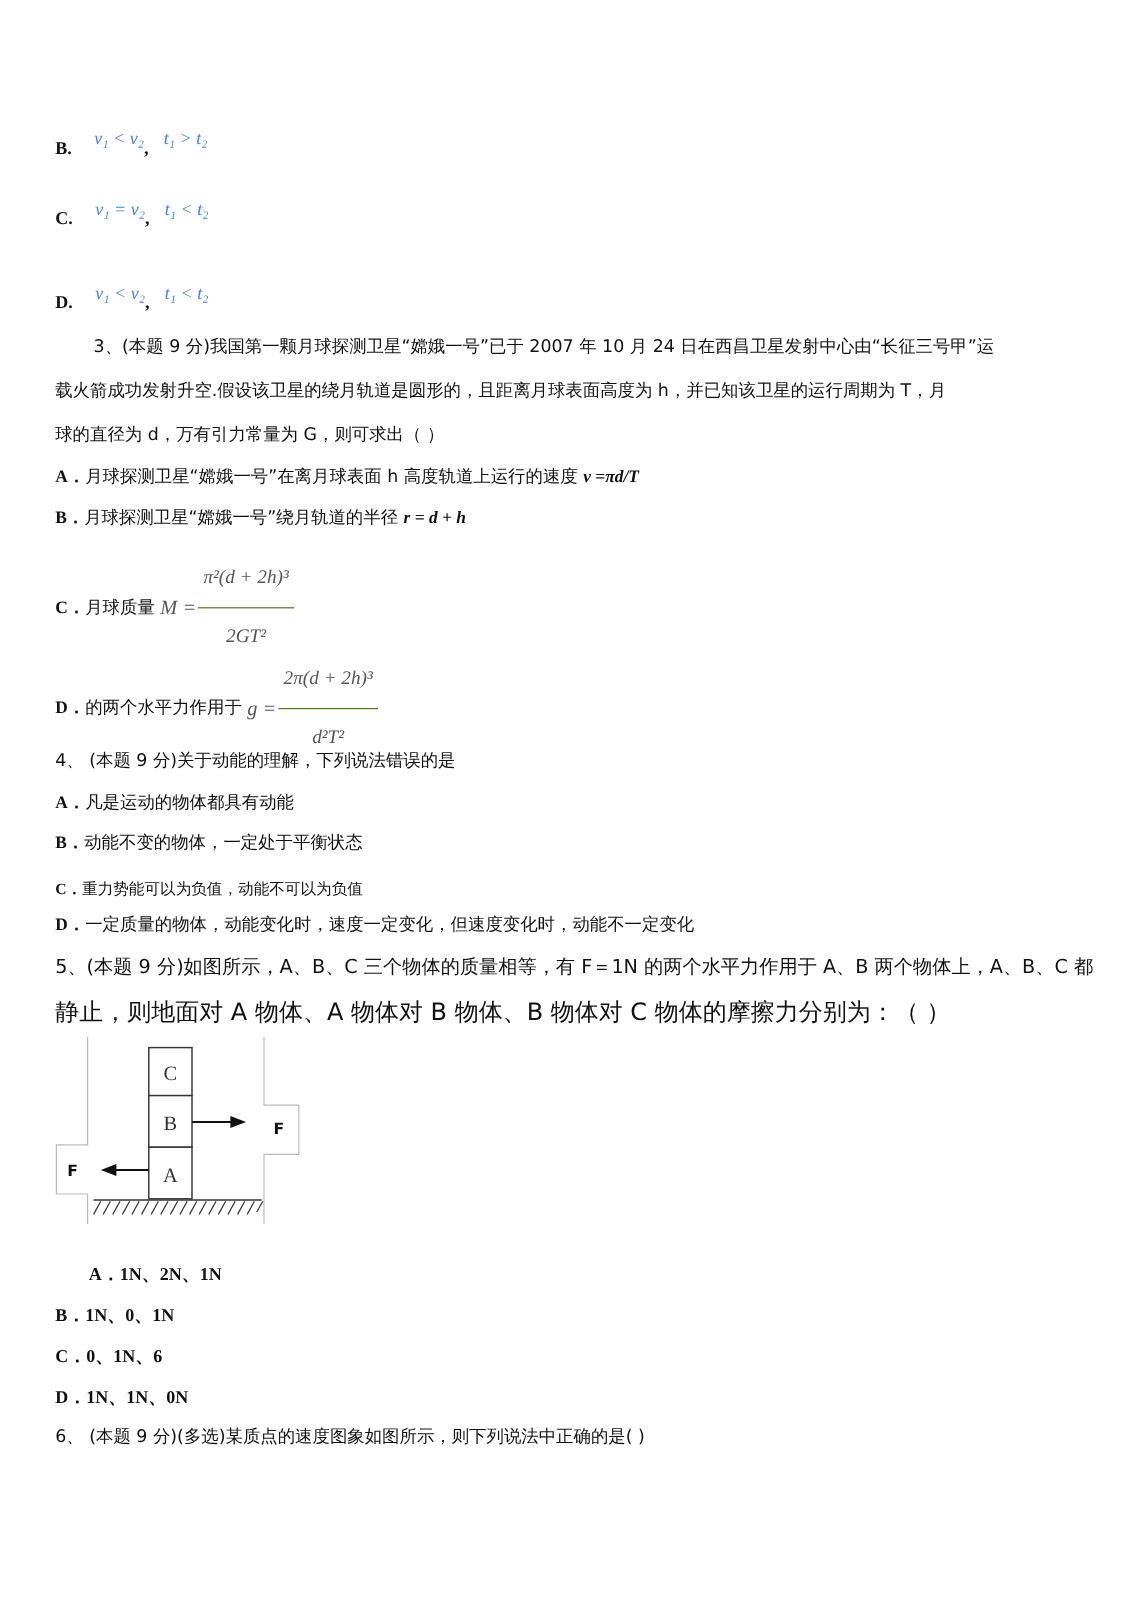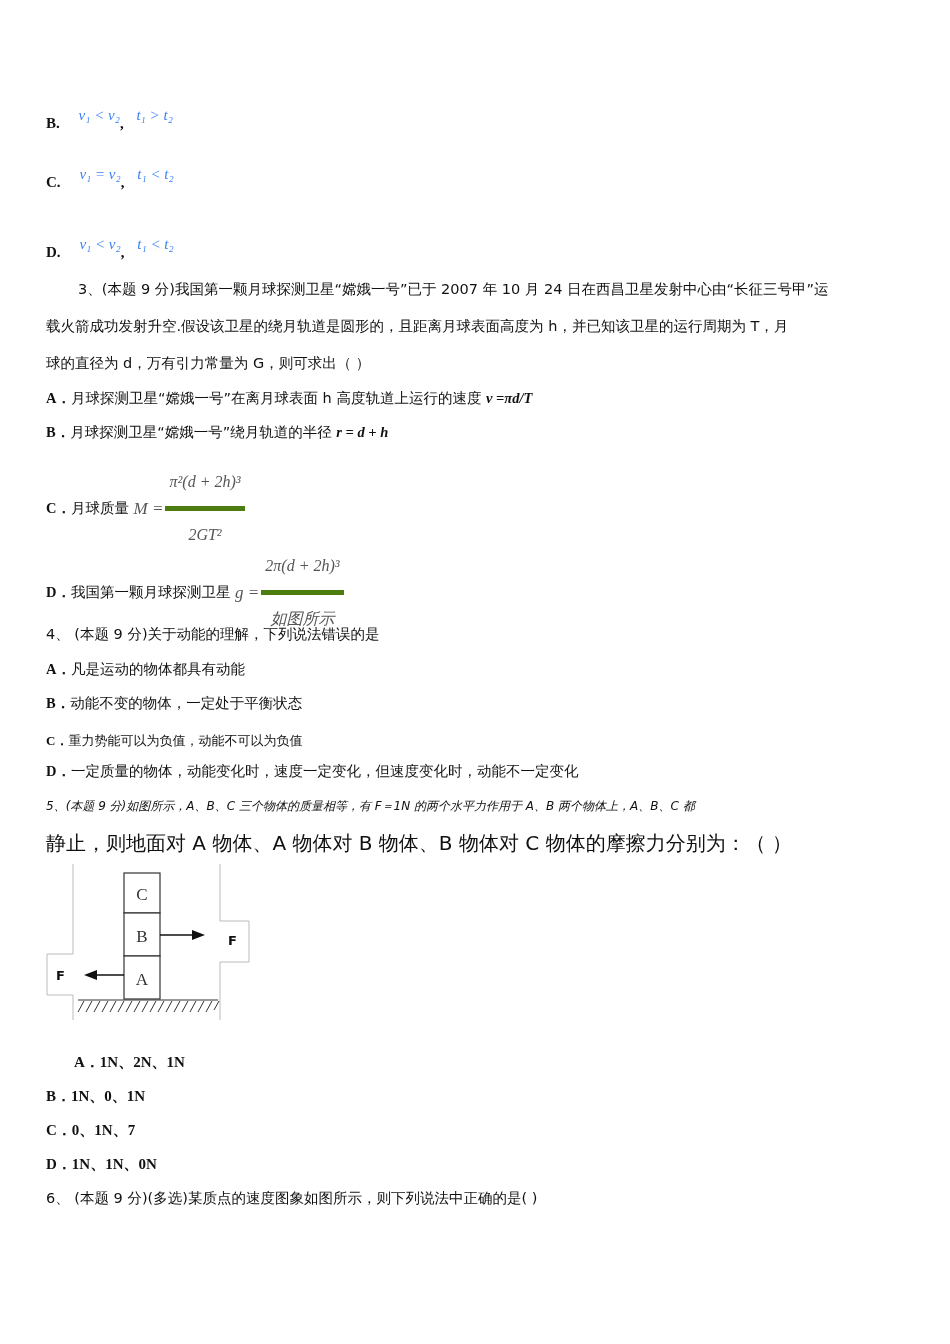--- a/index.html
+++ b/index.html
@@ -3,21 +3,21 @@
   <meta charset="utf-8">
   <style>
     html, body { margin: 0; padding: 0; background: #ffffff; }
     body { width: 950px; height: 1344px; position: relative; overflow: hidden;
       font-family: "DejaVu Serif", "Liberation Serif", serif; color: #111; }
     .line { position: absolute; left: 46px; font-size: 15px; line-height: 20px; white-space: nowrap; }
     .b { font-weight: bold; font-family: "Liberation Serif", serif; }
     .cjk { font-family: "DejaVu Sans", sans-serif; }
     .math { font-family: "Liberation Serif", serif; font-style: italic; color: #3b82f6; font-size: 15px; }
     .frac { display: inline-flex; flex-direction: column; align-items: center; vertical-align: middle; font-family: "Liberation Serif", serif; font-style: italic; color: #555; font-size: 16px; }
-    .frac .num { border-bottom: 5px solid #4d7c0f; padding: 0 4px 2px 4px; }
+    .frac .num { border-bottom: 1px solid #4d7c0f; padding: 0 4px 2px 4px; }
     .frac .den { padding-top: 2px; }
     .lhs { font-family: "Liberation Serif", serif; font-style: italic; color: #555; font-size: 17px; vertical-align: middle; margin-right: 2px; }
     #diagram { position: absolute; left: 42px; top: 862px; width: 212px; height: 162px; }
   </style>
 </head>
 <body>
 
 <div class="line" style="top:113px;">
   <span class="b">B.</span>
   <span class="math" style="margin-left:14px; position:relative; top:-8px;">v₁ &lt; v₂</span><span class="b">,</span>
@@ -45,34 +45,34 @@
   <span class="b">B．</span><span>月球探测卫星“嫦娥一号”绕月轨道的半径 </span><span class="b" style="font-style:italic;">r = d + h</span>
 </div>
 <div class="line cjk" style="top:460px; font-size:14.5px; line-height:44px;">
   <span class="b">C．</span><span>月球质量</span>
   <span class="lhs">M =</span><span class="frac">
       <span class="num">π²(d + 2h)³</span>
       <span class="den">2GT²</span>
     </span>
 </div>
 <div class="line cjk" style="top:544px; font-size:14.5px; line-height:44px;">
-  <span class="b">D．</span><span>我国第一颗月球探测卫星</span>
+  <span class="b">D．</span><span>的两个水平力作用于</span>
   <span class="lhs">g =</span><span class="frac">
       <span class="num">2π(d + 2h)³</span>
-      <span class="den">如图所示</span>
+      <span class="den">d²T²</span>
     </span>
 </div>
 
 <div class="line cjk" style="top:624px; font-size:14.5px;">4、 (本题 9 分)关于动能的理解，下列说法错误的是</div>
 <div class="line cjk" style="top:659px; font-size:14.5px;"><span class="b">A．</span><span>凡是运动的物体都具有动能</span></div>
 <div class="line cjk" style="top:693px; font-size:14.5px;"><span class="b">B．</span><span>动能不变的物体，一定处于平衡状态</span></div>
 <div class="line cjk" style="top:731px; font-size:13px;"><span class="b">C．</span><span>重力势能可以为负值，动能不可以为负值</span></div>
 <div class="line cjk" style="top:761px; font-size:14.5px;"><span class="b">D．</span><span>一定质量的物体，动能变化时，速度一定变化，但速度变化时，动能不一定变化</span></div>
 
-<div class="line cjk" style="top:796px; font-size:12px;font-style:italic;">5、(本题 9 分)如图所示，A、B、C 三个物体的质量相等，有 F＝1N 的两个水平力作用于 A、B 两个物体上，A、B、C 都</div>
+<div class="line cjk" style="top:796px; font-size:16px;">5、(本题 9 分)如图所示，A、B、C 三个物体的质量相等，有 F＝1N 的两个水平力作用于 A、B 两个物体上，A、B、C 都</div>
 <div class="line cjk" style="top:833px; font-size:20px;">静止，则地面对 A 物体、A 物体对 B 物体、B 物体对 C 物体的摩擦力分别为：（    ）</div>
 
 <div id="diagram">
   <svg width="212" height="162" viewBox="0 0 212 162">
 
     <polyline points="31,2 31,92 5,92 5,133 31,133 31,158" fill="none" stroke="#bbb" stroke-width="1"></polyline>
     <polyline points="178,2 178,59 207,59 207,100 178,100 178,158" fill="none" stroke="#bbb" stroke-width="1"></polyline>
 
     <rect x="82" y="11" width="36" height="40" fill="#fff" stroke="#333" stroke-width="1.2"></rect>
     <rect x="82" y="51" width="36" height="43" fill="#fff" stroke="#333" stroke-width="1.2"></rect>
@@ -108,16 +108,16 @@
       <line x1="154" y1="139" x2="148" y2="150"></line>
         <line x1="162" y1="139" x2="156" y2="150"></line>
       <line x1="170" y1="139" x2="164" y2="150"></line>
         <line x1="177" y1="139" x2="172" y2="148"></line>
     </g>
   </svg>
 </div>
 
 <div class="line" style="top:1052px;margin-left:28px;"><span class="b">A．</span><span class="b">1N、2N、1N</span></div>
 <div class="line" style="top:1086px;"><span class="b">B．</span><span class="b">1N、0、1N</span></div>
-<div class="line" style="top:1120px;"><span class="b">C．</span><span class="b">0、1N、7</span></div>
+<div class="line" style="top:1120px;"><span class="b">C．</span><span class="b">0、1N、6</span></div>
 <div class="line" style="top:1154px;"><span class="b">D．</span><span class="b">1N、1N、0N</span></div>
 
 <div class="line cjk" style="top:1188px; font-size:14.5px;">6、 (本题 9 分)(多选)某质点的速度图象如图所示，则下列说法中正确的是(       )</div>
 
 </body></html>

